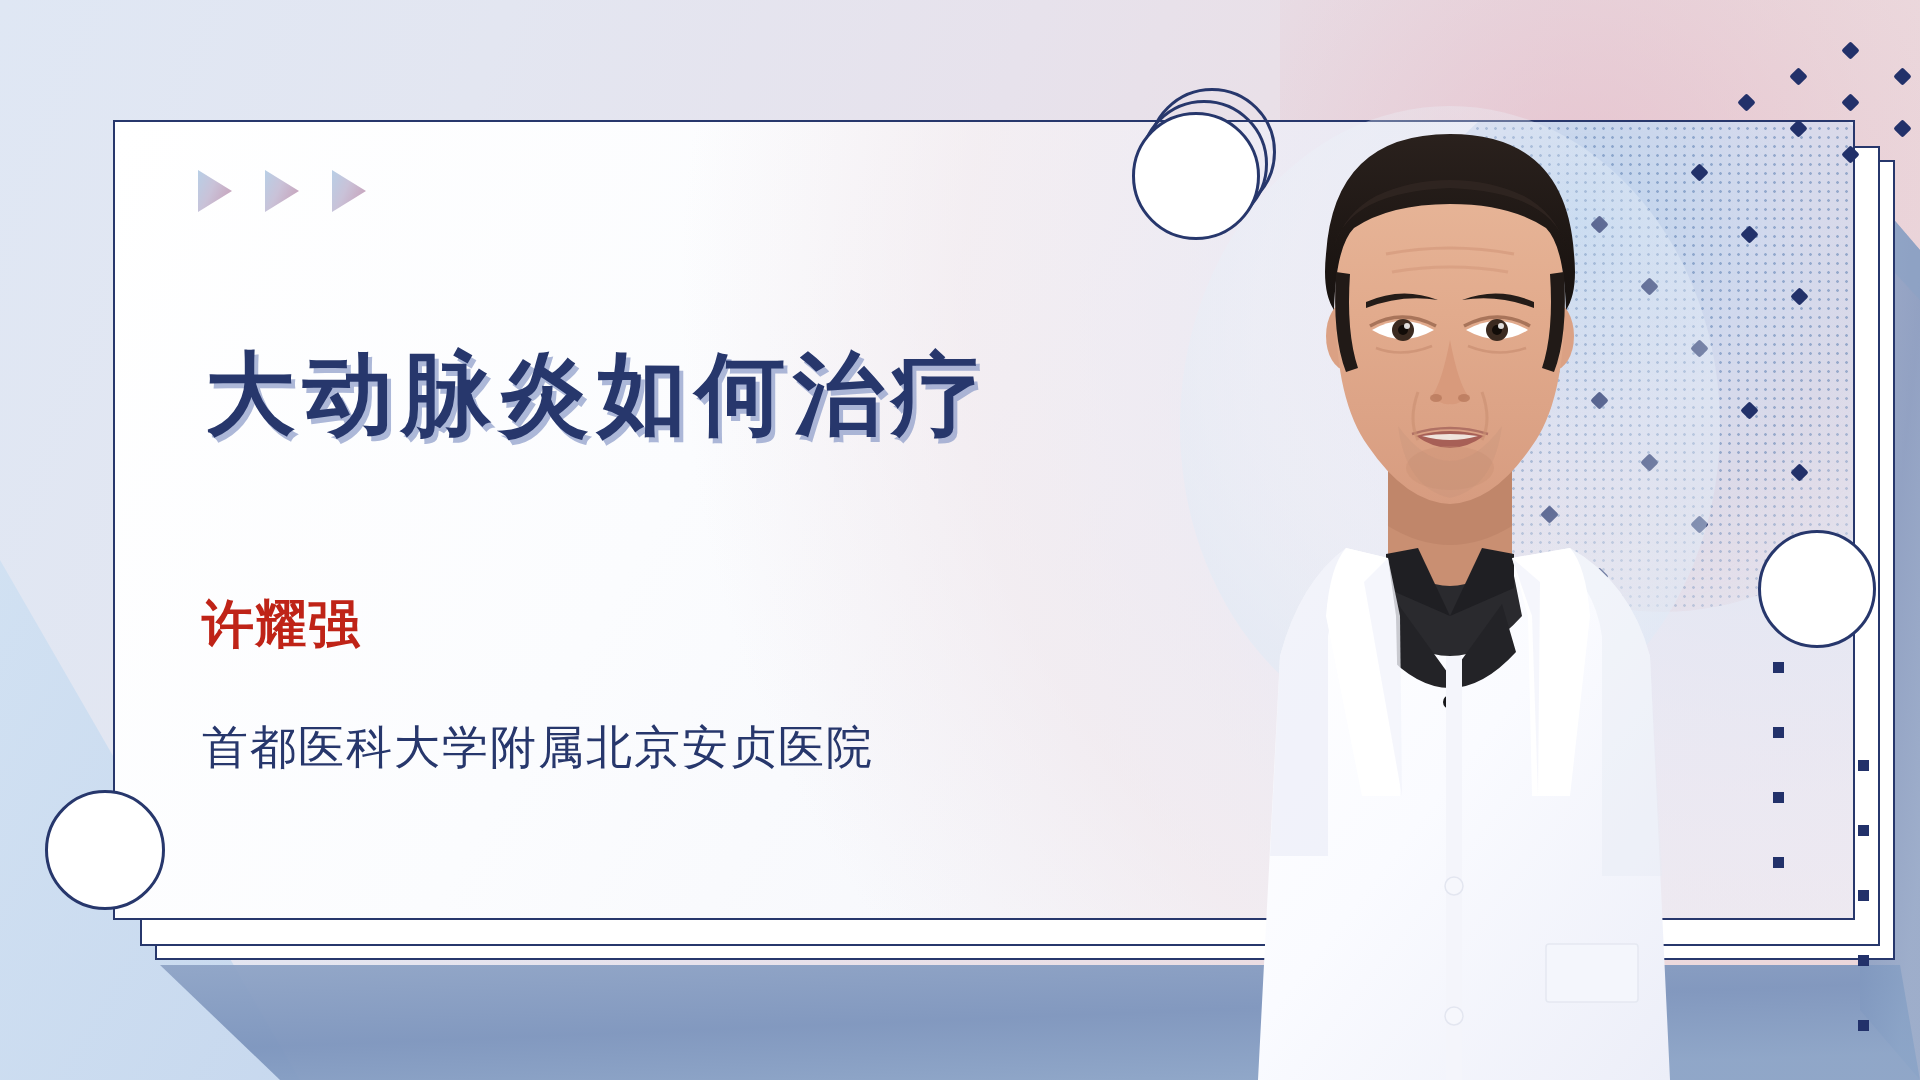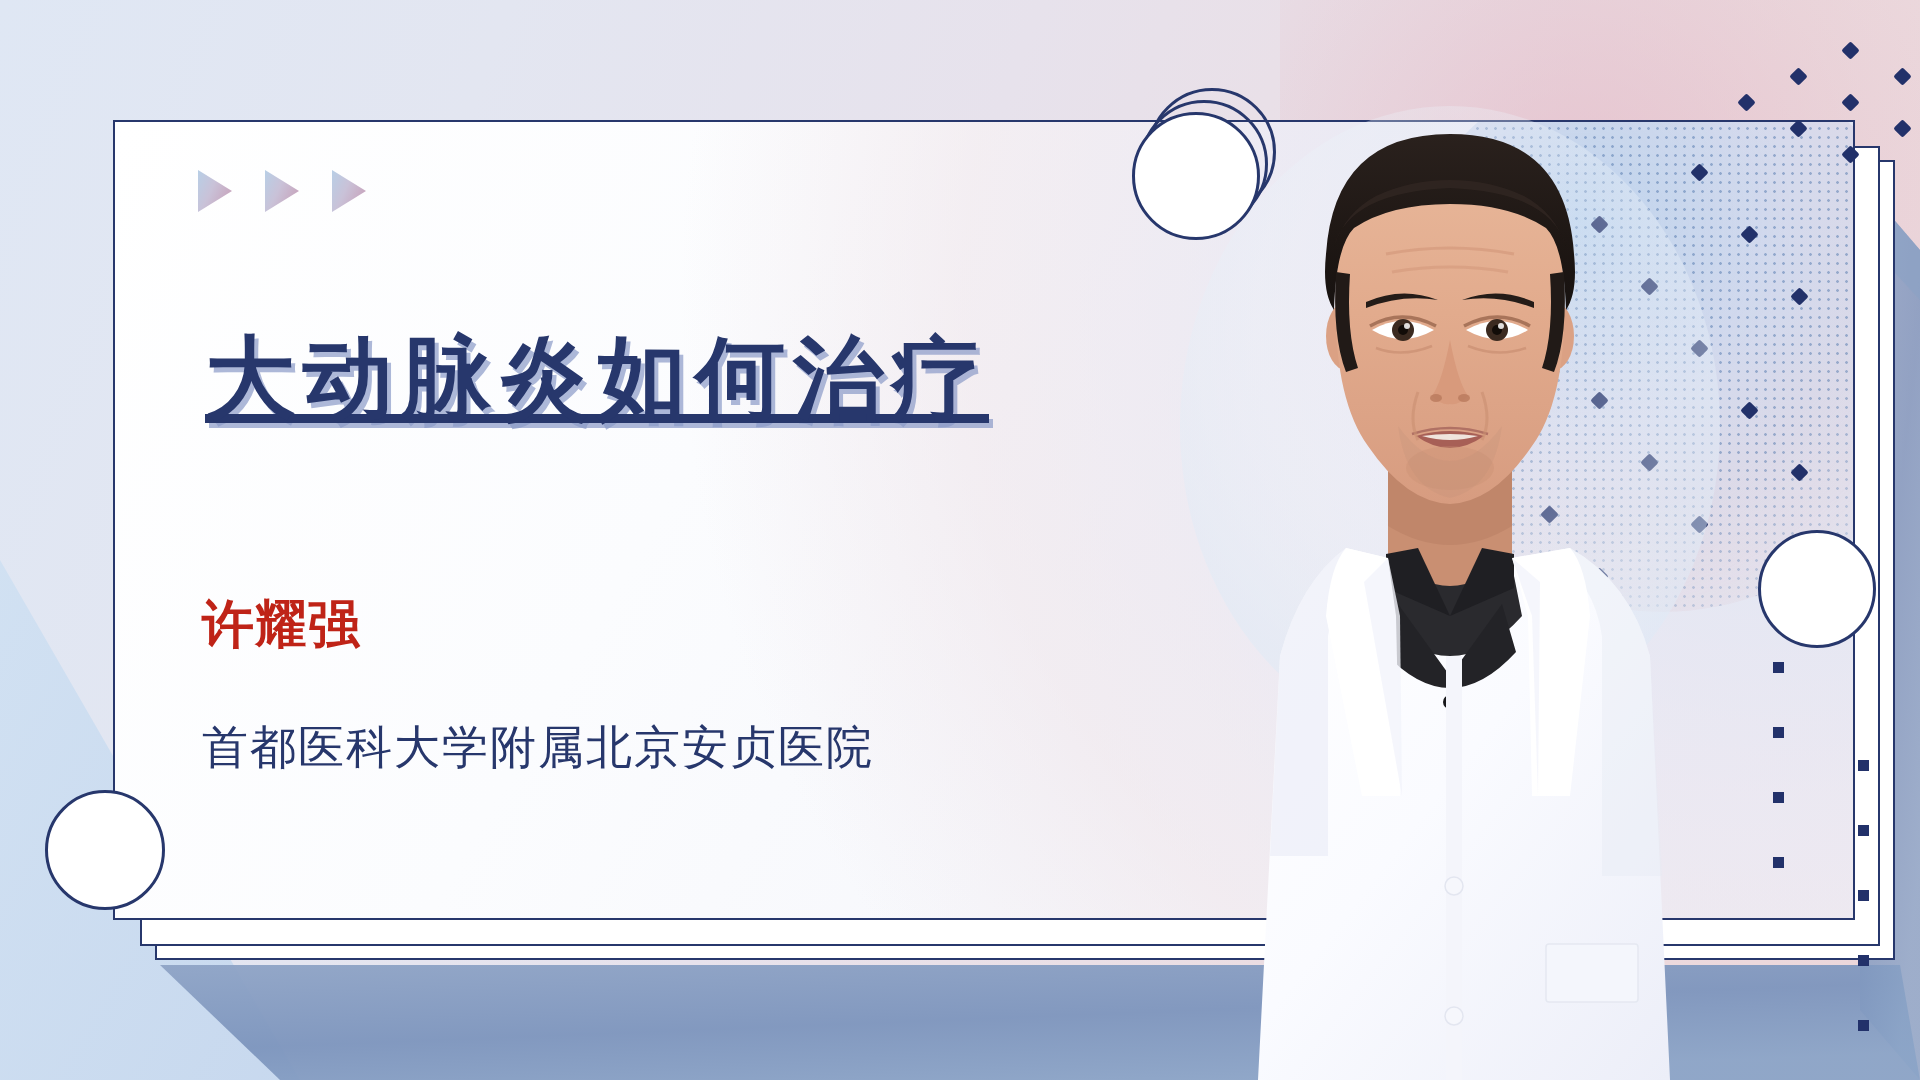--- a/index.html
+++ b/index.html
@@ -182,21 +182,21 @@
     <div class="sq" style="left:0;top:195px;"></div>
 
   </div>
 
   <div class="arrows" style="left:83px;top:48px;">
     <div class="arrow-grad"></div>
     <div class="arrow-grad"></div>
     <div class="arrow-grad"></div>
   </div>
 
-  <div class="title" style="left:90px;top:196px;text-decoration:underline;">大动脉炎如何治疗</div>
+  <div class="title" style="left:90px;top:212px;">大动脉炎如何治疗</div>
 
   <div class="line-name" style="left:87px;top:468px;">
     <span class="doctor-name">许耀强</span>
   </div>
 
   <div class="line-hospital" style="left:87px;top:595px;">首都医科大学附属北京安贞医院</div>
 
 </div>
 
 <div class="sq-col" style="left:1858px;top:760px;width:20px;height:280px;z-index:6;">

